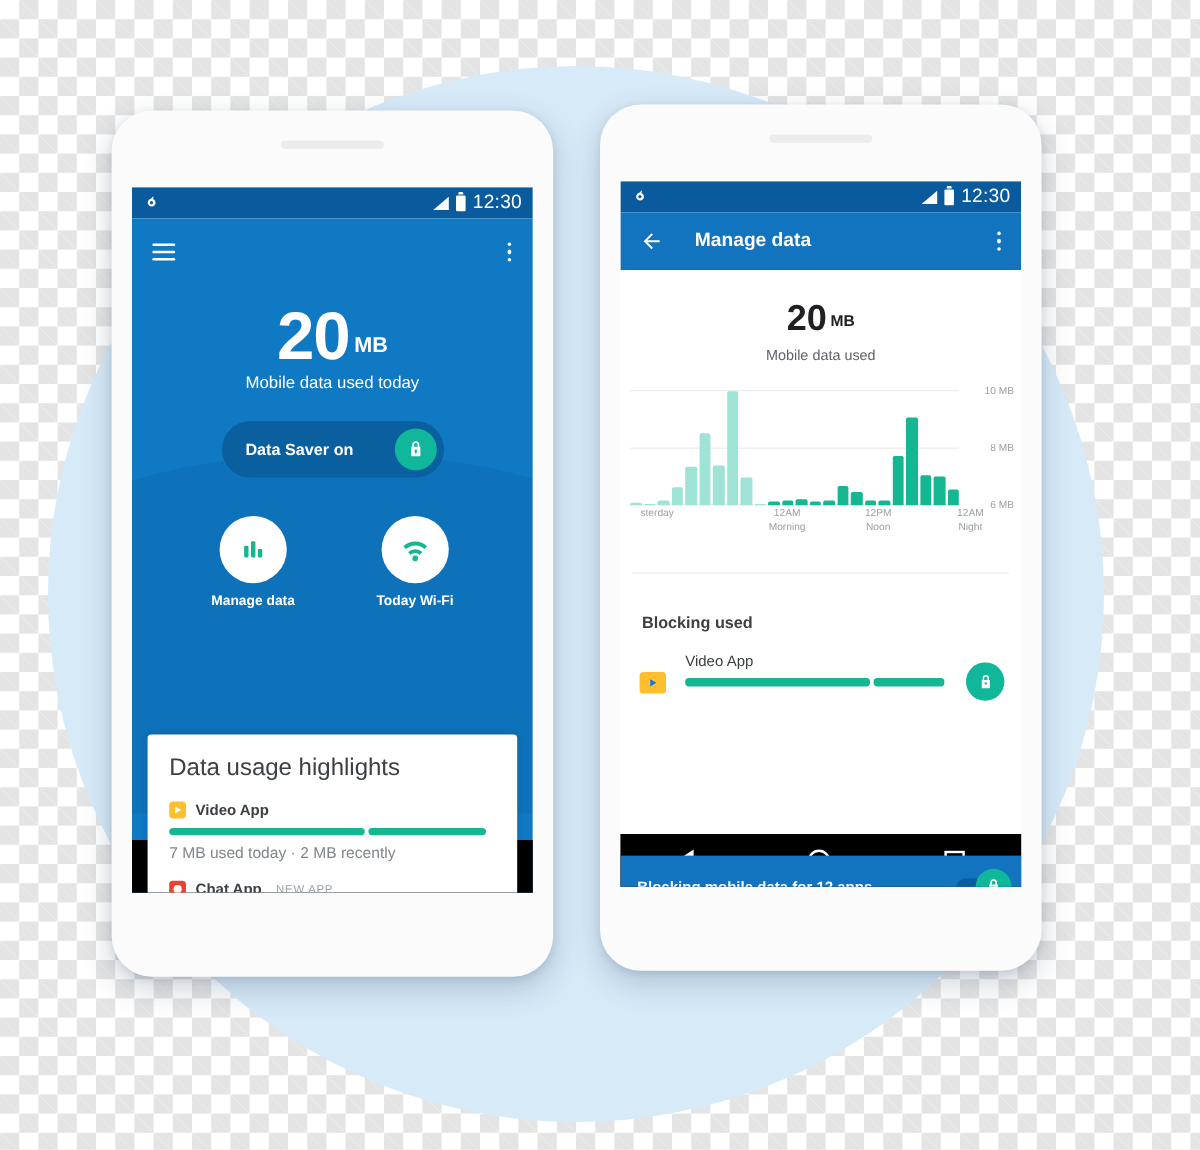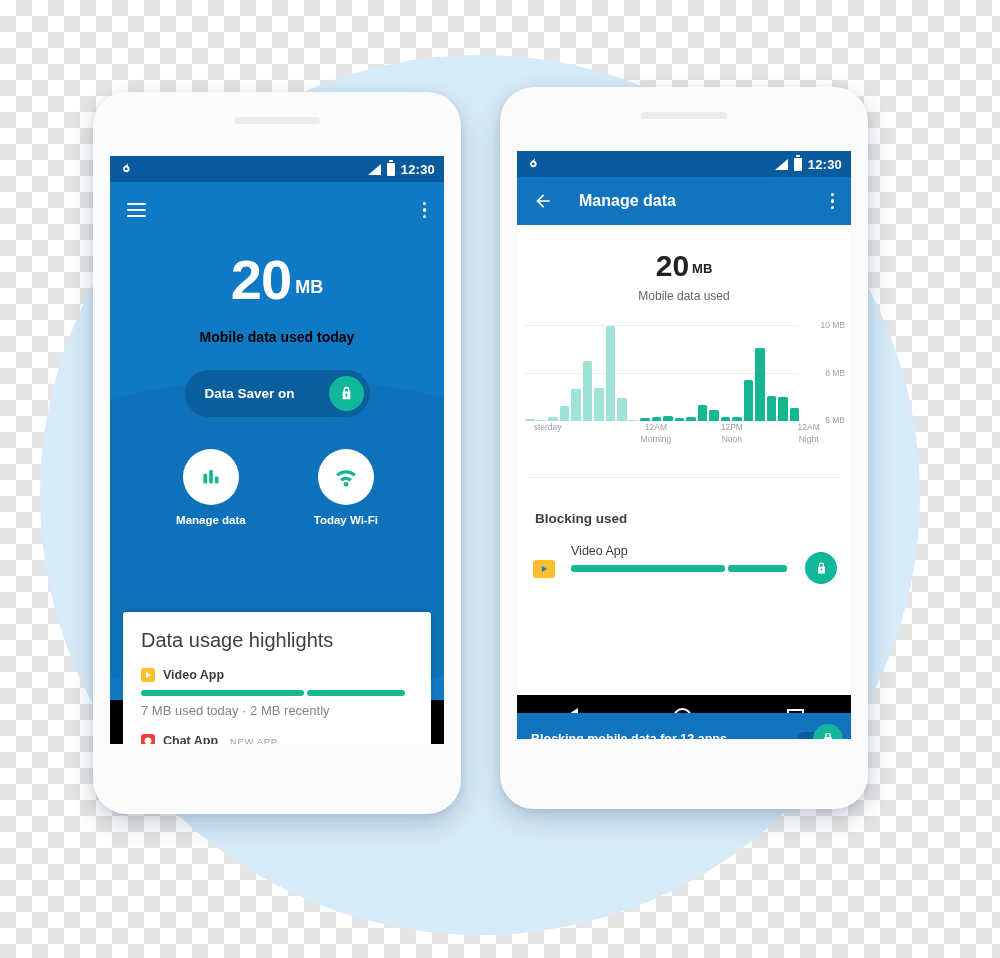--- a/index.html
+++ b/index.html
@@ -92,21 +92,21 @@
     border-radius: 1px;
   }
   .battery:before {
     content: "";
     position: absolute;
     top: -2.5px; left: 2px;
     width: 4px; height: 2px;
     background: #ffffff;
     border-radius: 1px 1px 0 0;
   }
-  .clock { font-size: 13px; font-weight: bold; letter-spacing: 0.2px; }
+  .clock { font-size: 16px; font-weight: normal; letter-spacing: 0.2px; }
 
   
   .blue-body {
     background: #0f79c4;
     position: relative;
     height: 562px;
   }
   .blue-body:after {
     
     content: "";
@@ -152,24 +152,24 @@
     letter-spacing: -1px;
   }
   .hero-unit {
     color: #ffffff;
     font-size: 18px;
     font-weight: bold;
     margin-left: 4px;
     vertical-align: 6px;
   }
   .hero-sub {
-    color: #000000;
+    color: #ffffff;
     font-size: 14px;
-    font-weight: bold;
-    margin-top: 21px;
+    font-weight: normal;
+    margin-top: 2px;
   }
 
   .saver-pill {
     position: relative;
     z-index: 3;
     margin: 25px auto 0;
     width: 185px;
     height: 47px;
     border-radius: 24px;
     background: #0a5f9f;

